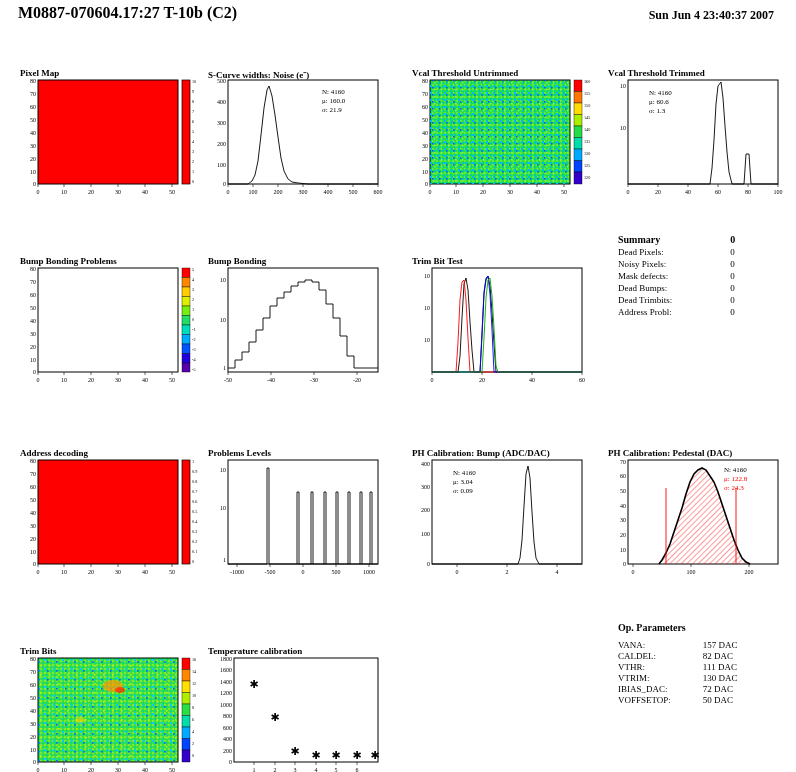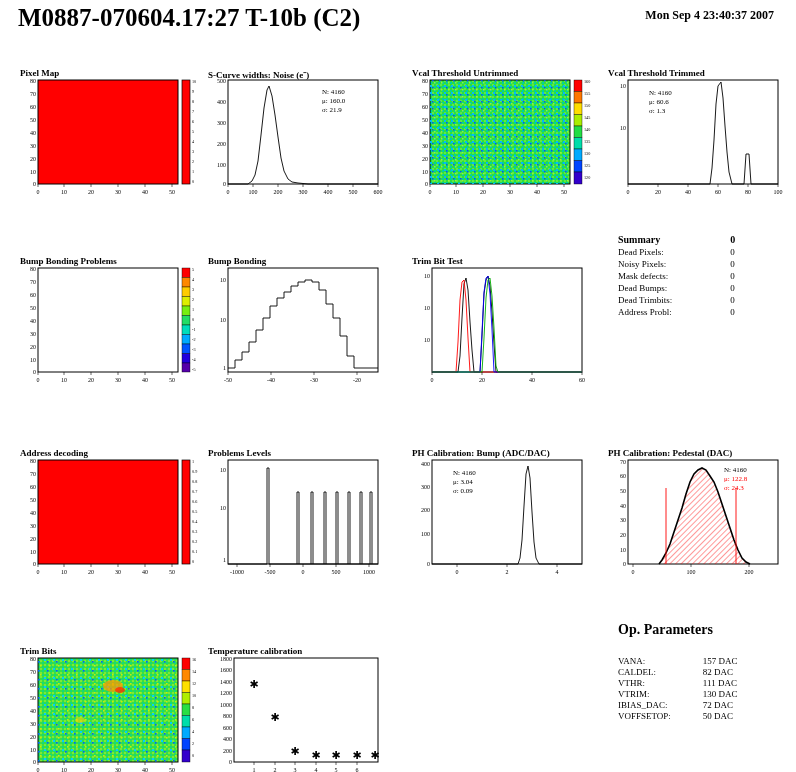--- a/index.html
+++ b/index.html
@@ -5,21 +5,21 @@
   html,body{margin:0;padding:0;}
   body{
     width:796px;height:772px;background:#ffffff;
     font-family:"Liberation Serif", serif;
     color:#000;
     position:relative;
     overflow:hidden;
   }
   .title{
     position:absolute;left:18px;top:4px;
-    font-size:25px;font-weight:bold;
+    font-size:16px;font-weight:bold;
     font-family:"Liberation Serif", serif;
   }
   .datestamp{
     position:absolute;right:22px;top:8px;
     font-size:12px;font-weight:bold;
     font-family:"Liberation Serif", serif;
   }
   .panel{position:absolute;margin-top:40px;}
   .panel .ptitle{
     position:absolute;top:0;left:4px;
@@ -31,31 +31,31 @@
     font-family:"Liberation Serif", serif;
   }
   .summary .hdr{font-weight:bold;font-size:10px;}
   .summary table{border-collapse:collapse;font-size:9px;}
   .summary td{padding:0 0 2px 0;}
   .summary td.val{padding-left:58px;}
   .opparams{
     position:absolute;font-size:9px;
     font-family:"Liberation Serif", serif;
   }
-  .opparams .hdr{font-weight:bold;font-size:14px;margin-bottom:18px;}
+  .opparams .hdr{font-weight:bold;font-size:10px;margin-bottom:7px;}
   .opparams table{border-collapse:collapse;font-size:9px;}
   .opparams td{padding:0 0 1px 0;}
   .opparams td.val{padding-left:32px;}
   svg{display:block;}
 </style>
 </head>
 <body>
 
 <div class="title">M0887-070604.17:27 T-10b (C2)</div>
-<div class="datestamp">Mon Sep  4 23:40:37 2007</div>
+<div class="datestamp">Sun Jun  4 23:40:37 2007</div>
 
 <div class="panel" style="left:16px;top:28px;width:182px;height:130px;">
   <div class="ptitle">Pixel Map</div>
   <svg width="182" height="130">
     <rect x="22" y="12" width="140" height="104" fill="#ff0000" stroke="#000" stroke-width="1"></rect>
 
     <rect x="166" y="12" width="8" height="104" fill="#ff0000" stroke="#000" stroke-width="0.7"></rect>
     <g font-size="4.2" font-family="Liberation Serif, serif">
       <text x="176" y="15">10</text>
         <text x="176" y="25">9</text>

